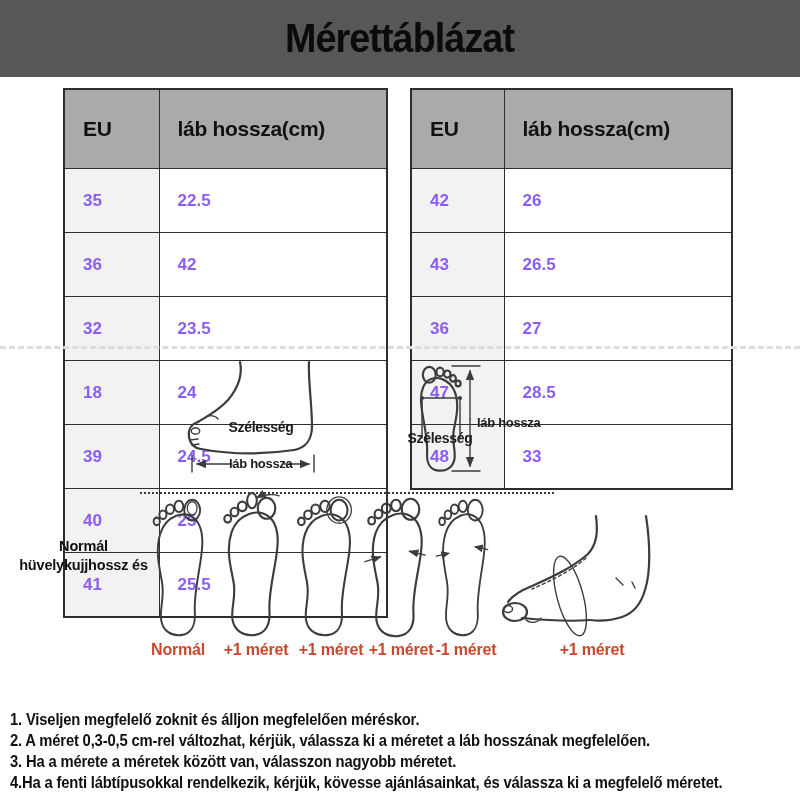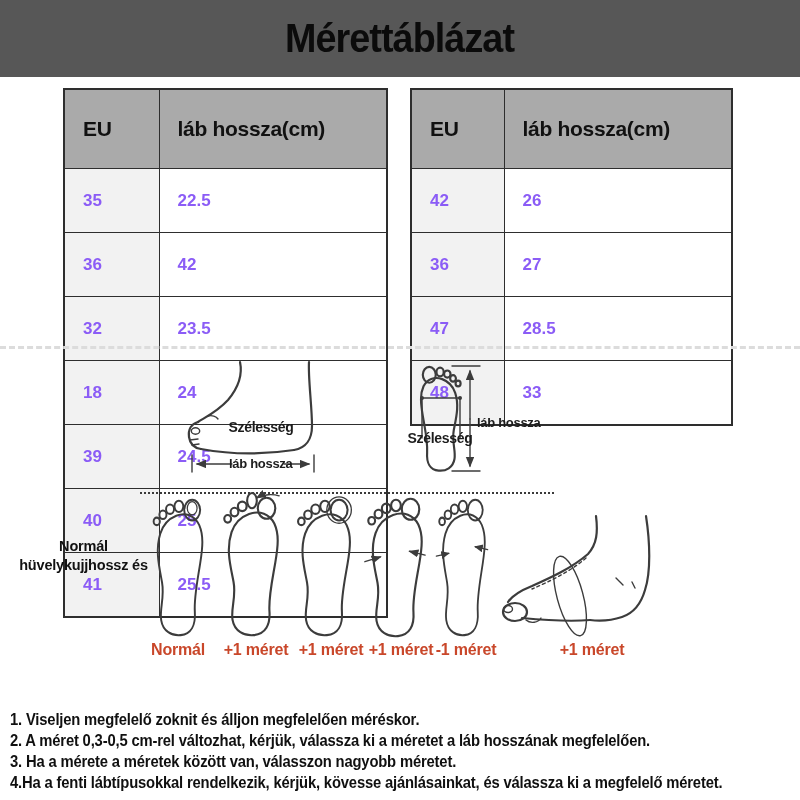--- a/index.html
+++ b/index.html
@@ -119,20 +119,24 @@
   <thead>
     <tr>
       <th>EU</th>
       <th>láb hossza(cm)</th>
     </tr>
   </thead>
   <tbody>
     <tr>
         <td class="eu">42</td>
         <td>26</td>
+      </tr>
+    <tr>
+        <td class="eu">43</td>
+        <td>26.5</td>
       </tr>
     <tr>
         <td class="eu">36</td>
         <td>27</td>
       </tr>
     <tr>
         <td class="eu">47</td>
         <td>28.5</td>
       </tr>
     <tr>

